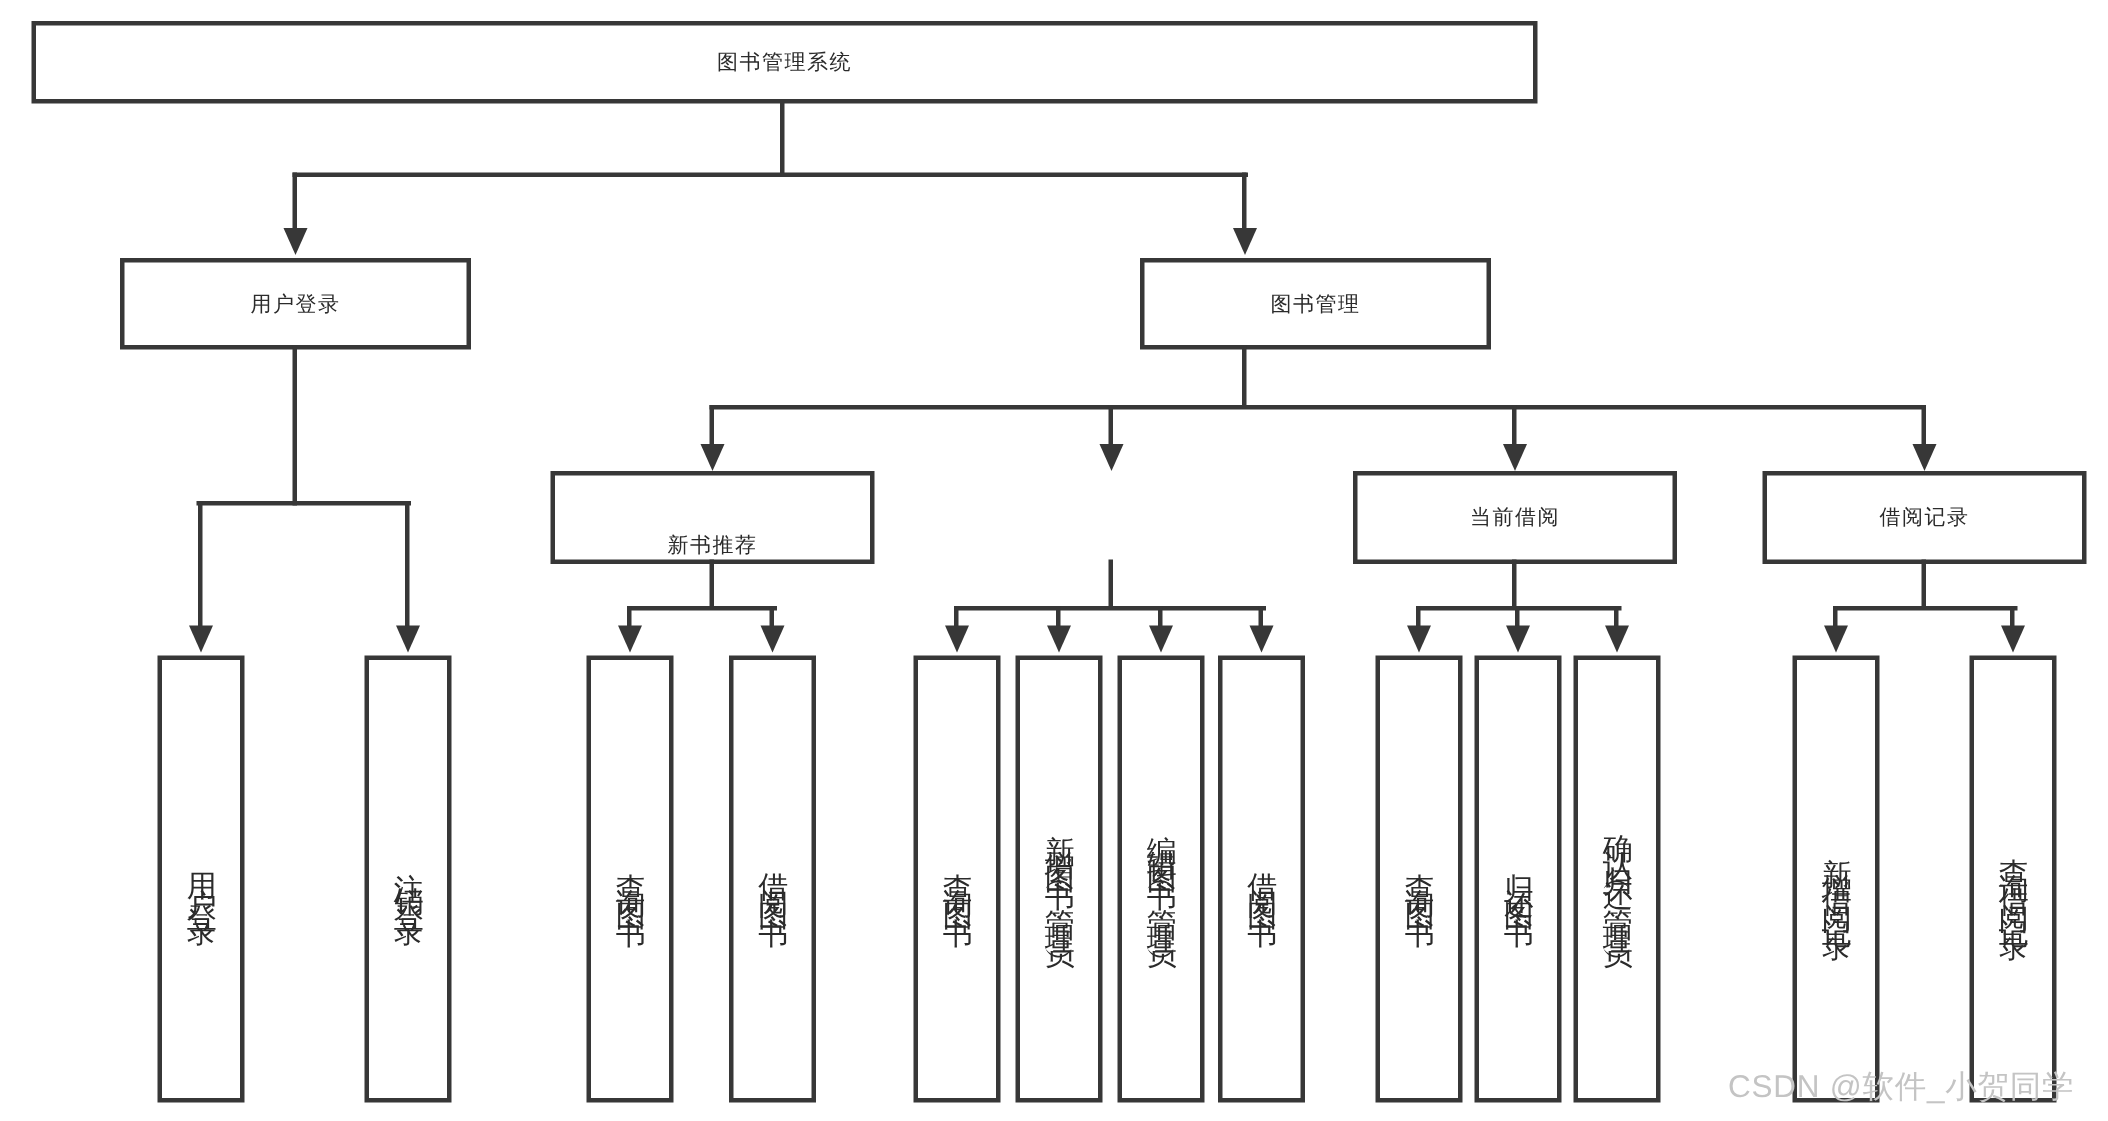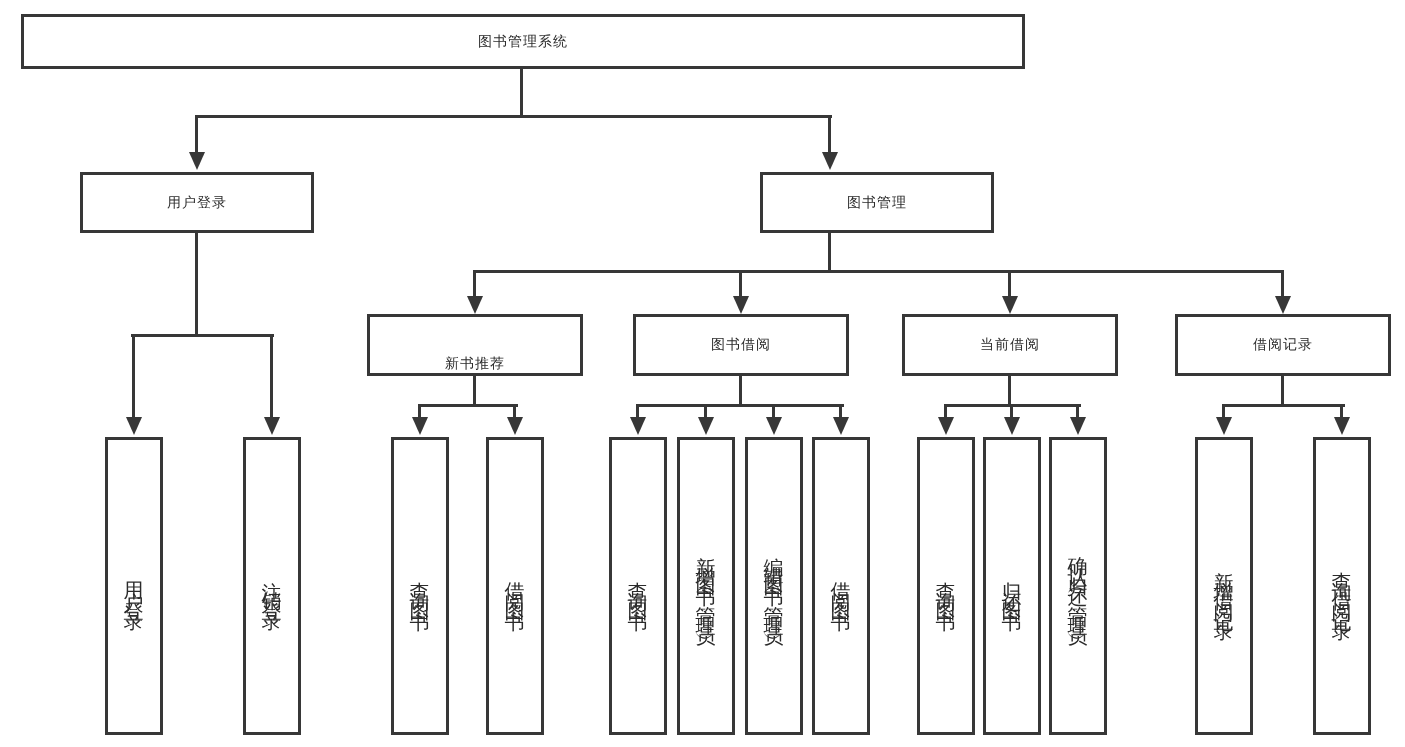--- a/index.html
+++ b/index.html
@@ -77,23 +77,20 @@
   <div class="vline" style="left:739px;top:270px;width:3px;height:27px;"></div>
   <div class="arrow" style="left:733px;top:296px;"></div>
   <div class="vline" style="left:1008px;top:270px;width:3px;height:27px;"></div>
   <div class="arrow" style="left:1002px;top:296px;"></div>
   <div class="vline" style="left:1281px;top:270px;width:3px;height:27px;"></div>
   <div class="arrow" style="left:1275px;top:296px;"></div>
 
   <div class="box" style="left:367px;top:314px;width:216px;height:62px;align-items:flex-end;">
     <span class="hlabel">新书推荐</span>
   </div>
-  <div class="box" style="left:633px;top:314px;width:216px;height:62px;">
-    <span class="hlabel">图书借阅</span>
-  </div>
   <div class="box" style="left:1175px;top:314px;width:216px;height:62px;">
     <span class="hlabel">借阅记录</span>
   </div>
   <div class="box" style="left:902px;top:314px;width:216px;height:62px;">
     <span class="hlabel">当前借阅</span>
   </div>
 
   <div class="vline" style="left:473px;top:373px;width:3px;height:33px;"></div>
   <div class="hline" style="left:418px;top:404px;width:100px;height:3px;"></div>
   <div class="vline" style="left:418px;top:404px;width:3px;height:14px;"></div>
@@ -165,14 +162,15 @@
     <span class="vlabel">确认归还（管理员）</span>
   </div>
 
   <div class="box" style="left:1195px;top:437px;width:58px;height:298px;">
     <span class="vlabel">新增借阅记录</span>
   </div>
   <div class="box" style="left:1313px;top:437px;width:58px;height:298px;">
     <span class="vlabel">查询借阅记录</span>
   </div>
 
+  <div class="watermark">CSDN @软件_小贺同学</div>
 
 </div>
 
 </body></html>

